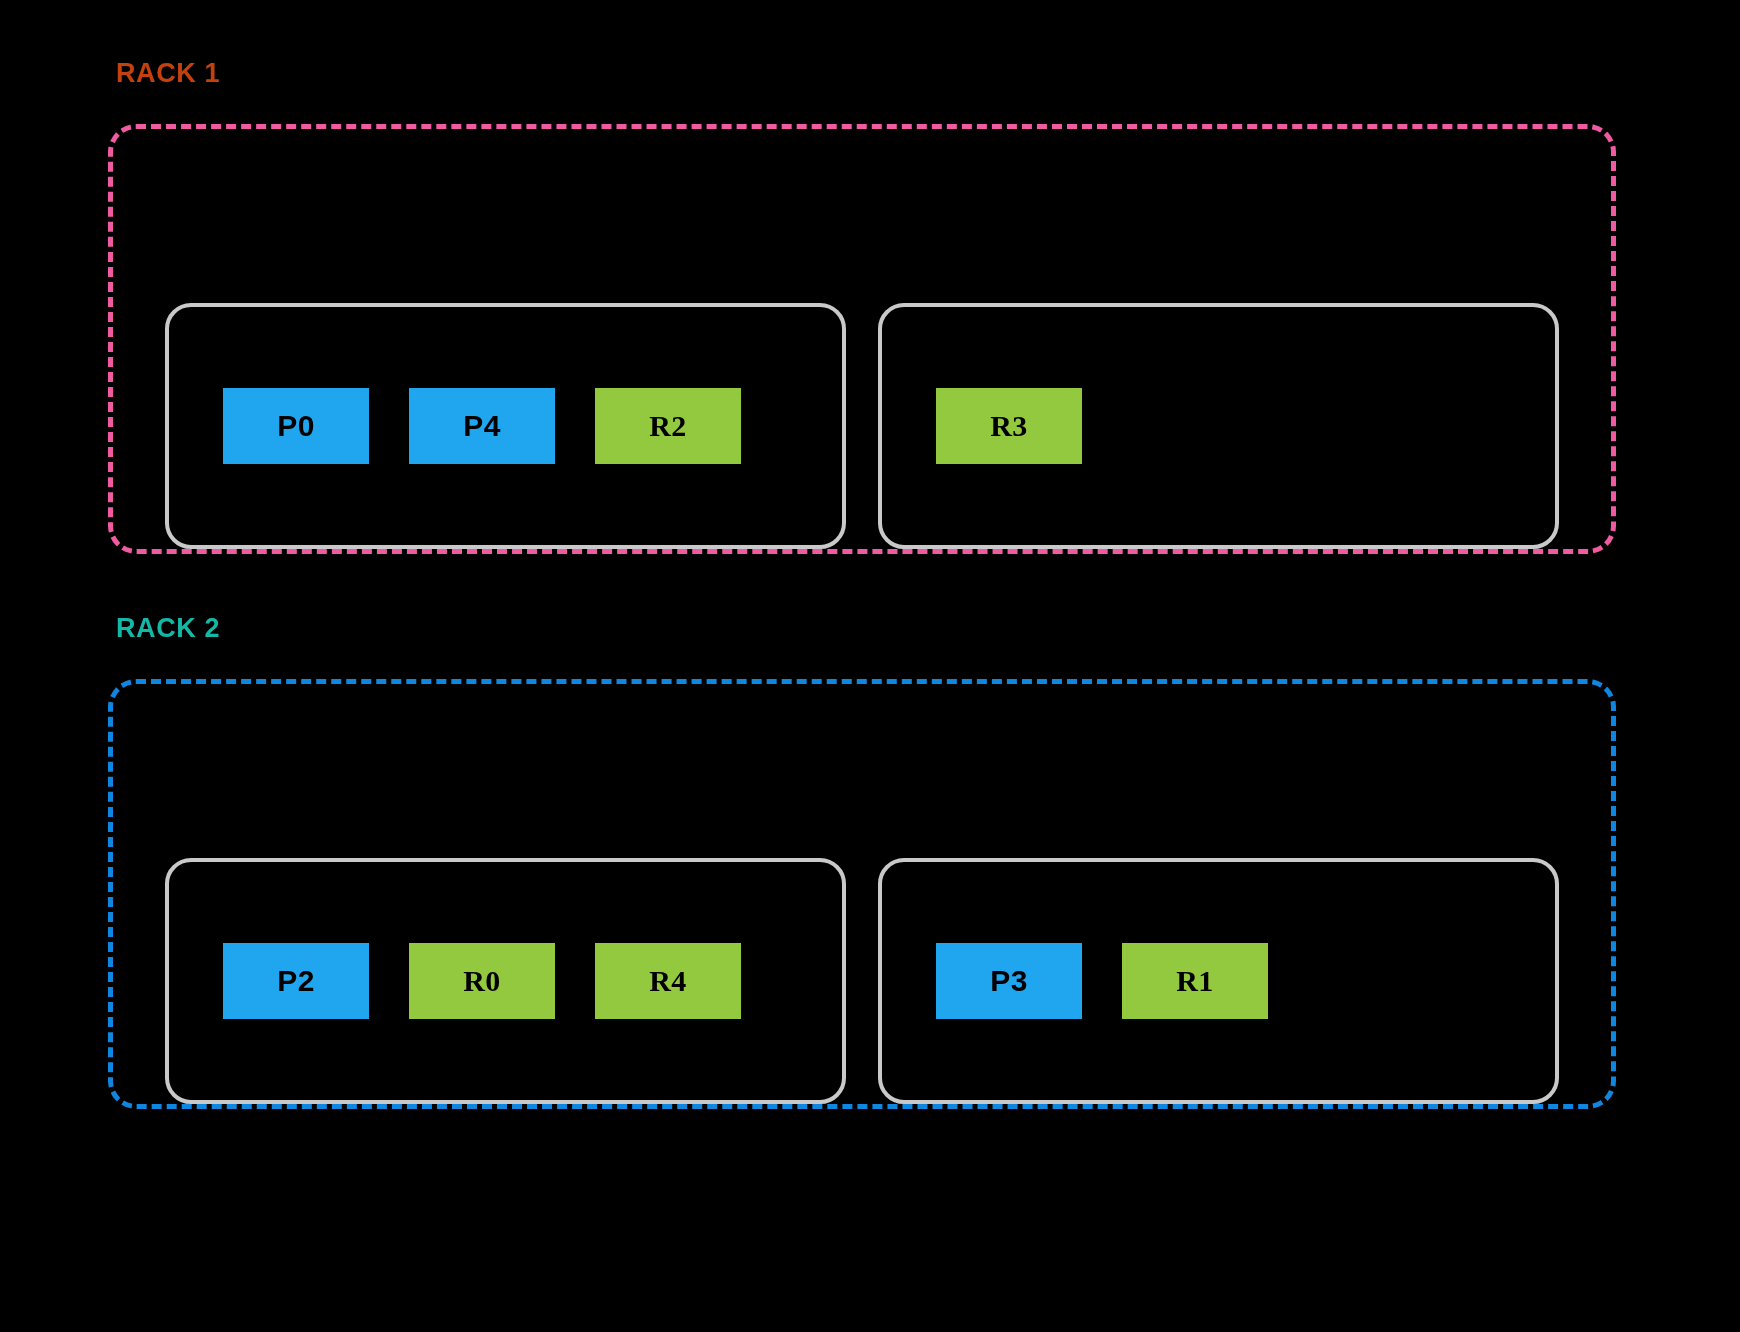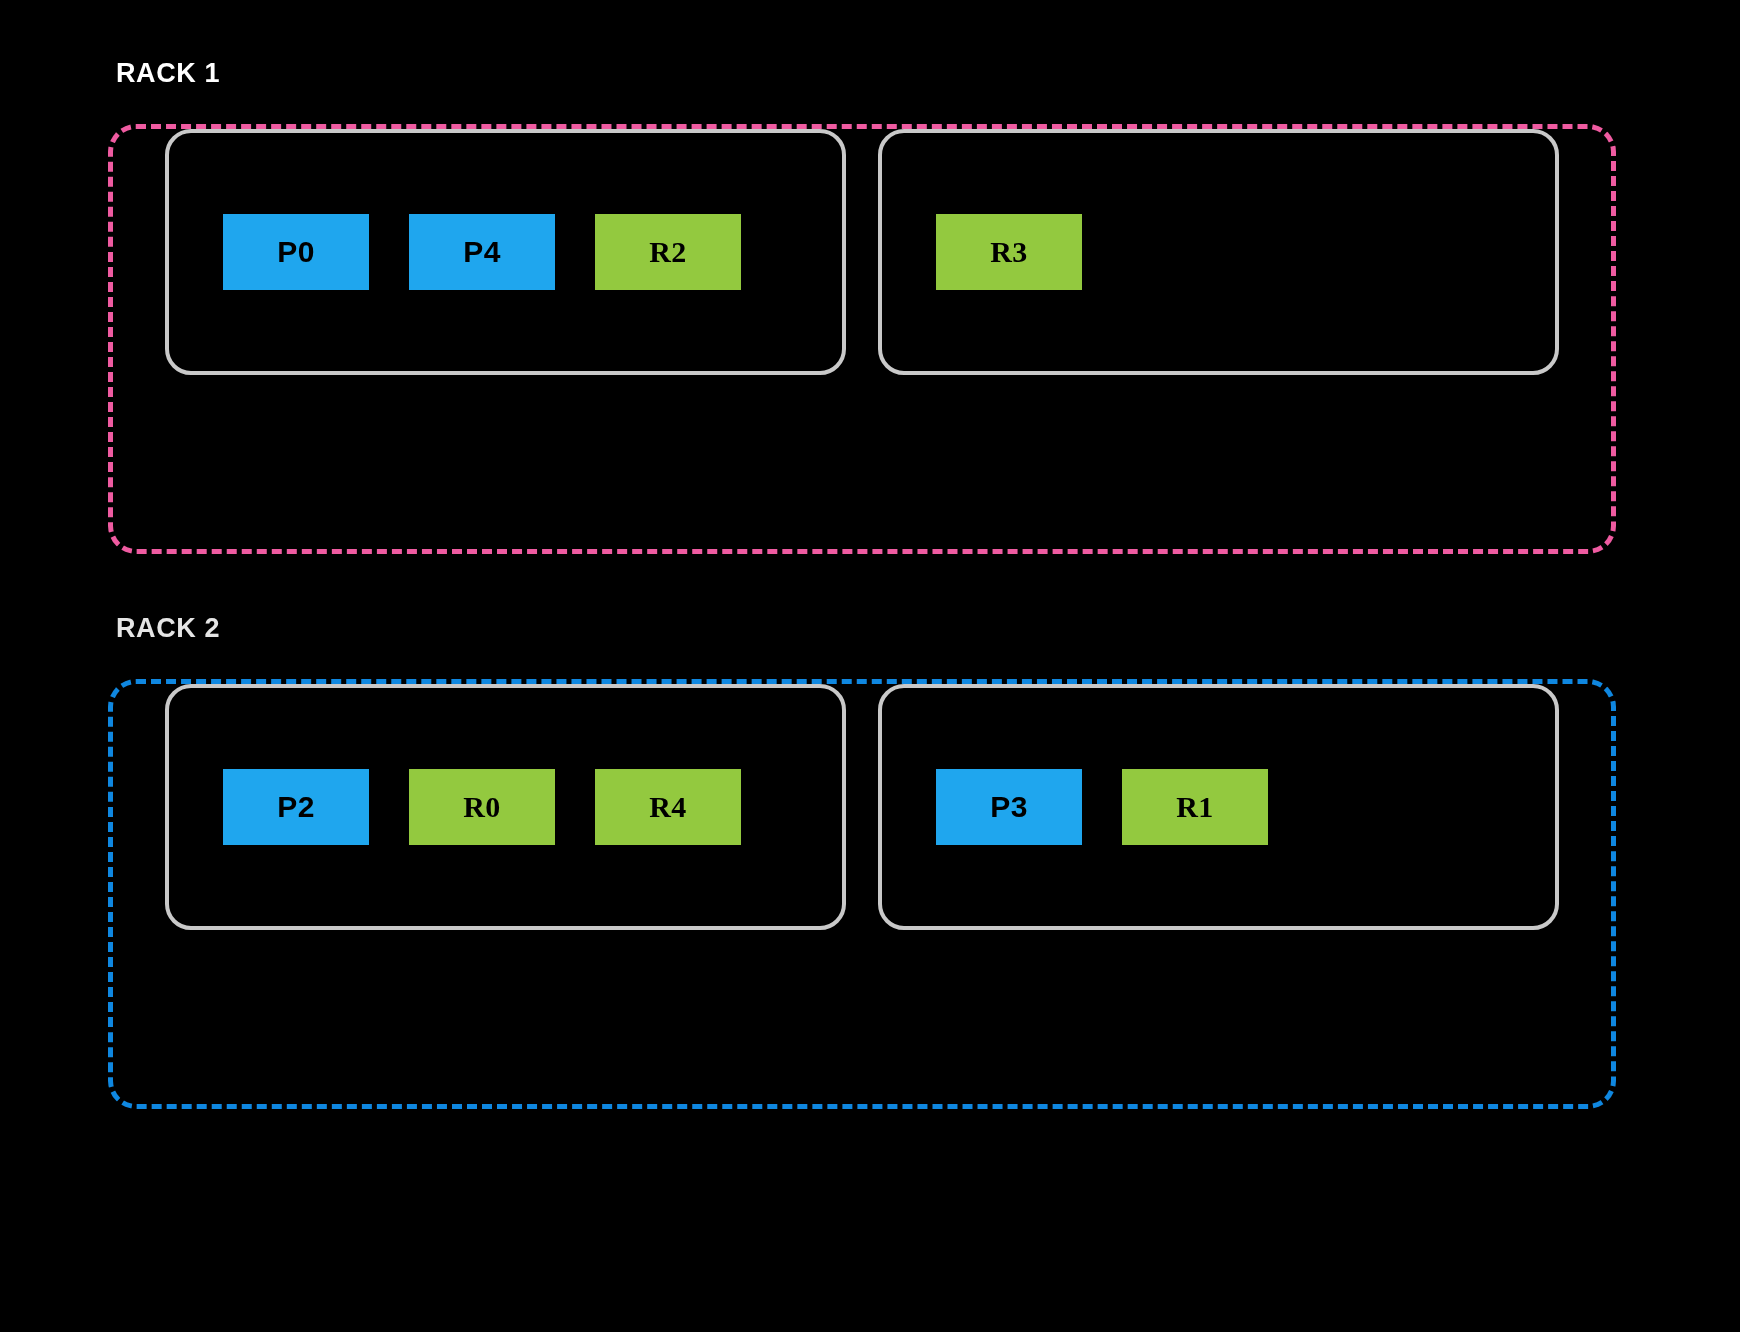--- a/index.html
+++ b/index.html
@@ -34,31 +34,31 @@
   #rack-group-2 { top: 615px; }
 
   .rack-label {
     font-size: 27px;
     font-weight: bold;
     letter-spacing: 0.6px;
     line-height: 1;
     margin: 0 0 37px 8px;
     user-select: none;
   }
-  .rack-label.pink { color: #ffffff; }
-  .rack-label.blue { color: #e5e5e5; }
+  .rack-label.pink { color: #c2410c; }
+  .rack-label.blue { color: #14b8a6; }
 
   .rack-box {
     position: relative;
     box-sizing: border-box;
     height: 430px;
     border-radius: 28px;
     border: 5px dashed transparent;
     display: flex;
-    align-items: flex-start;
+    align-items: flex-end;
     padding: 0 52px;
     gap: 32px;
   }
   .rack-box.pink {
     border-color: #ef5ba1;
   }
   .rack-box.blue {
     border-color: #0f87e0;
   }
 

